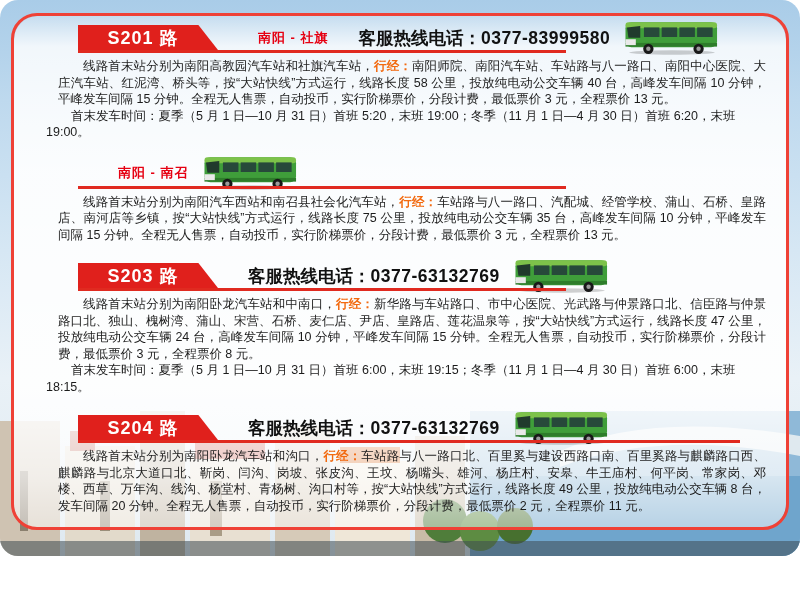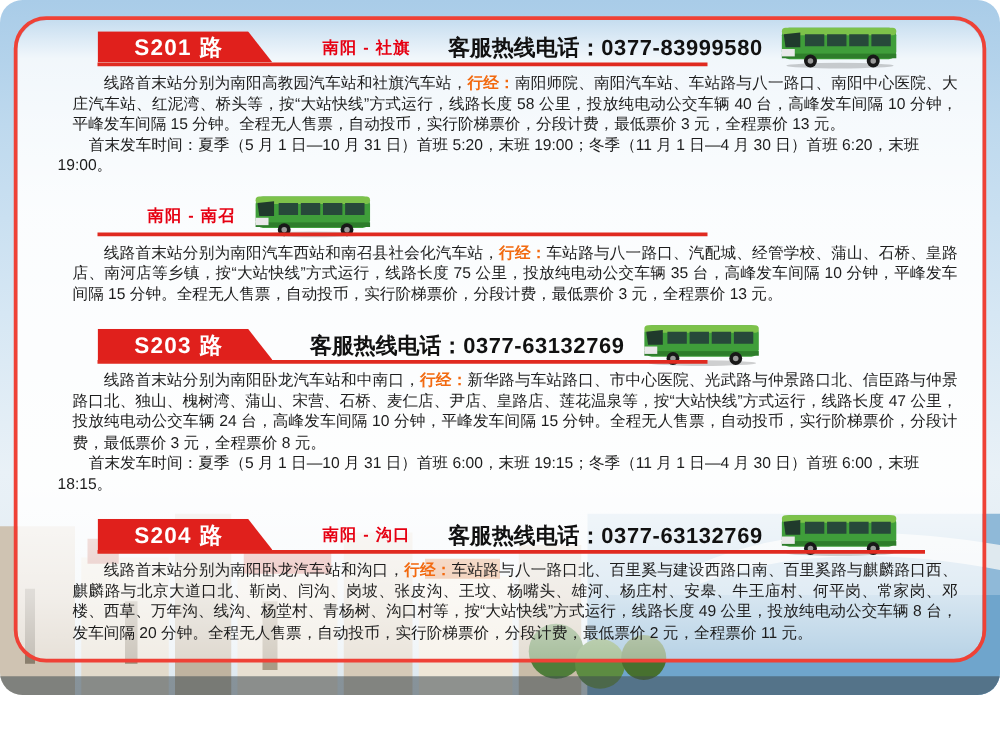--- a/index.html
+++ b/index.html
@@ -167,21 +167,20 @@
       </div>
       <p class="route-desc"><span>线路首末站分别为南阳卧龙汽车站和中南口，</span><span class="via">行经：</span><span>新华路与车站路口、市中心医院、光武路与仲景路口北、信臣路与仲景路口北、独山、槐树湾、蒲山、宋营、石桥、麦仁店、尹店、皇路店、莲花温泉等，按“大站快线”方式运行，线路长度 47 公里，投放纯电动公交车辆 24 台，高峰发车间隔 10 分钟，平峰发车间隔 15 分钟。全程无人售票，自动投币，实行阶梯票价，分段计费，最低票价 3 元，全程票价 8 元。</span></p>
       <p class="route-times">首末发车时间：夏季（5 月 1 日—10 月 31 日）首班 6:00，末班 19:15；冬季（11 月 1 日—4 月 30 日）首班 6:00，末班 18:15。</p>
     </section>
 
     <section class="route">
       <div class="route-header">
         <div class="route-badge">
             <span>S204 路</span>
           </div>
-        <div class="route-name">南阳 - 沟口</div>
         <div class="hotline"><span>客服热线电话：</span><span class="num">0377-63132769</span></div>
         <svg class="bus" width="96" height="38" viewBox="0 0 130 50">
           <ellipse cx="65" cy="46" rx="58" ry="3" fill="#000" opacity="0.18"></ellipse>
           <rect x="2" y="5" width="124" height="34" rx="8" fill="#3f9e3a"></rect>
           <rect x="2" y="5" width="124" height="8" rx="4" fill="#7dc24a"></rect>
           <polygon points="4,12 22,10 22,26 6,26" fill="#203a2c"></polygon>
           <rect x="27" y="12" width="21" height="13" fill="#27493a"></rect>
             <rect x="51" y="12" width="21" height="13" fill="#27493a"></rect>
             <rect x="75" y="12" width="21" height="13" fill="#27493a"></rect>
             <rect x="99" y="12" width="21" height="13" fill="#27493a"></rect>

